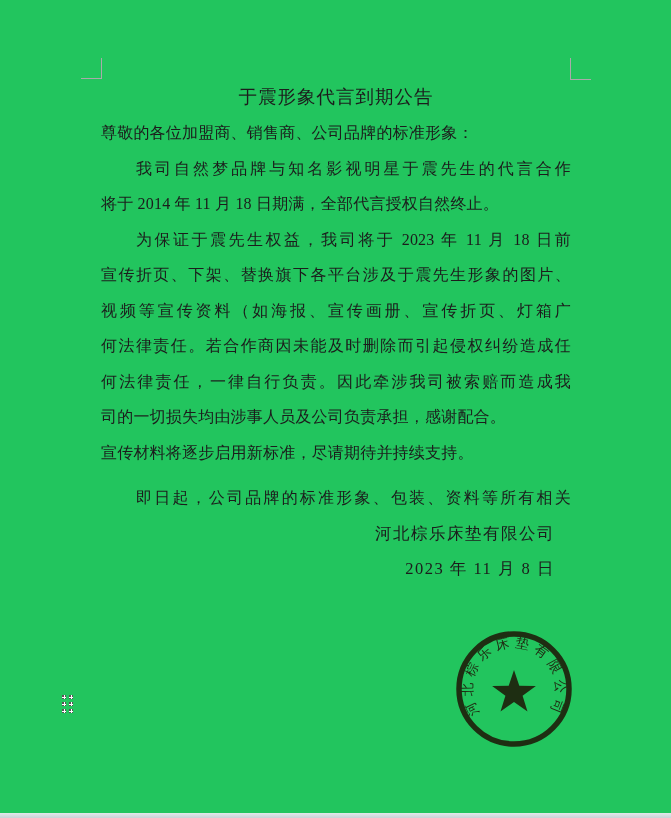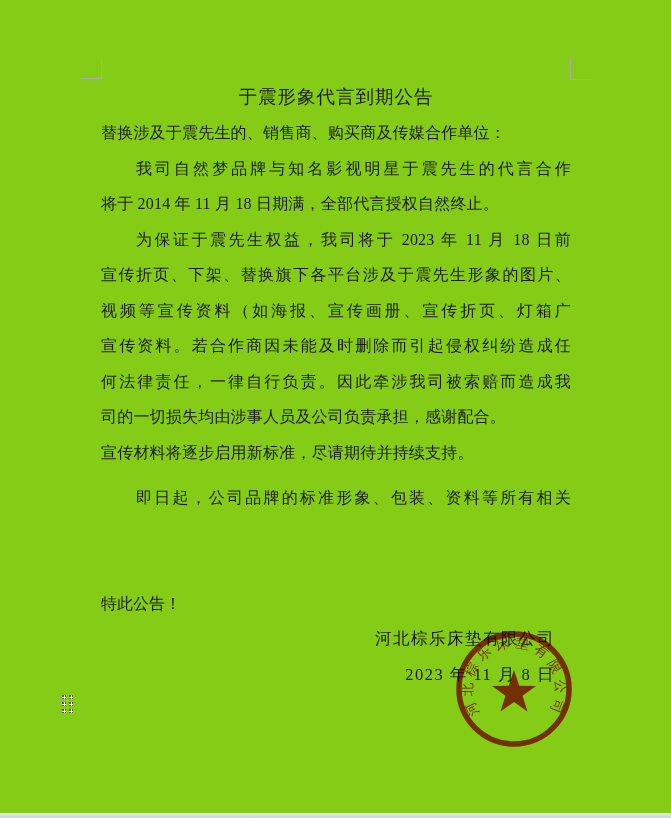--- a/index.html
+++ b/index.html
@@ -1,20 +1,20 @@
 <!DOCTYPE html>
 <html><head>
 <meta charset="utf-8">
 <style>
   html,body { margin:0; padding:0; }
   body {
     width:671px; height:818px; background:#ffffff; position:relative; overflow:hidden;
     font-family:"Liberation Serif","DejaVu Serif",serif; color:#1c1c1c;
   }
-  .page { position:absolute; inset:0; background:#84cc16; }
+  .page { position:absolute; inset:0; background:#22c55e; }
 
   
   .mark { position:absolute; background:#aaaaaa; }
   .mark.v { width:1px; height:21px; }
   .mark.h { width:21px; height:1px; }
 
   
   .content { position:absolute; left:101px; top:79px; width:470px; }
   .title   { font-size:18.5px; line-height:36px; text-align:center; letter-spacing:1px; }
   .ln      { font-size:16px; line-height:35.5px; letter-spacing:0.2px; }
@@ -49,33 +49,32 @@
 <div class="page">
 
   <div class="mark v" style="left:101px; top:58px;"></div>
   <div class="mark h" style="left:81px;  top:78px;"></div>
   <div class="mark v" style="left:570px; top:58px;"></div>
   <div class="mark h" style="left:570px; top:79px;"></div>
 
   <div class="content">
     <div class="title">于震形象代言到期公告</div>
 
-    <div class="ln">替换涉及于震先生的、销售商、购买商及传媒合作单位：</div>
+    <div class="ln">尊敬的各位加盟商、销售商、公司品牌的标准形象：</div>
     <div class="ln jst ind">我司自然梦品牌与知名影视明星于震先生的代言合作</div>
     <div class="ln">将于 2014 年 11 月 18 日期满，全部代言授权自然终止。</div>
     <div class="ln jst ind">为保证于震先生权益，我司将于 2023 年 11 月 18 日前</div>
     <div class="ln jst">宣传折页、下架、替换旗下各平台涉及于震先生形象的图片、</div>
     <div class="ln jst">视频等宣传资料（如海报、宣传画册、宣传折页、灯箱广</div>
-    <div class="ln jst">宣传资料。若合作商因未能及时删除而引起侵权纠纷造成任</div>
+    <div class="ln jst">何法律责任。若合作商因未能及时删除而引起侵权纠纷造成任</div>
     <div class="ln jst">何法律责任，一律自行负责。因此牵涉我司被索赔而造成我</div>
     <div class="ln">司的一切损失均由涉事人员及公司负责承担，感谢配合。</div>
     <div class="ln">宣传材料将逐步启用新标准，尽请期待并持续支持。</div>
     <div class="ln jst ind gap">即日起，公司品牌的标准形象、包装、资料等所有相关</div>
 
-    <div class="closing">特此公告！</div>
 
     <div class="sig">河北棕乐床垫有限公司</div>
     <div class="sig">2023 年 11 月 8 日</div>
   </div>
 
   <div class="seal">
     <svg width="120" height="120" viewBox="0 0 120 120">
       <circle cx="60" cy="60" r="55" fill="none" stroke="#dc2a1f" stroke-width="5.5"></circle>
       <polygon fill="#dc2a1f" points="60,41 65.3,56.7 81.9,56.9 68.6,66.8 73.5,82.6 60,73 46.5,82.6 51.4,66.8 38.1,56.9 54.7,56.7"></polygon>
       <defs>

